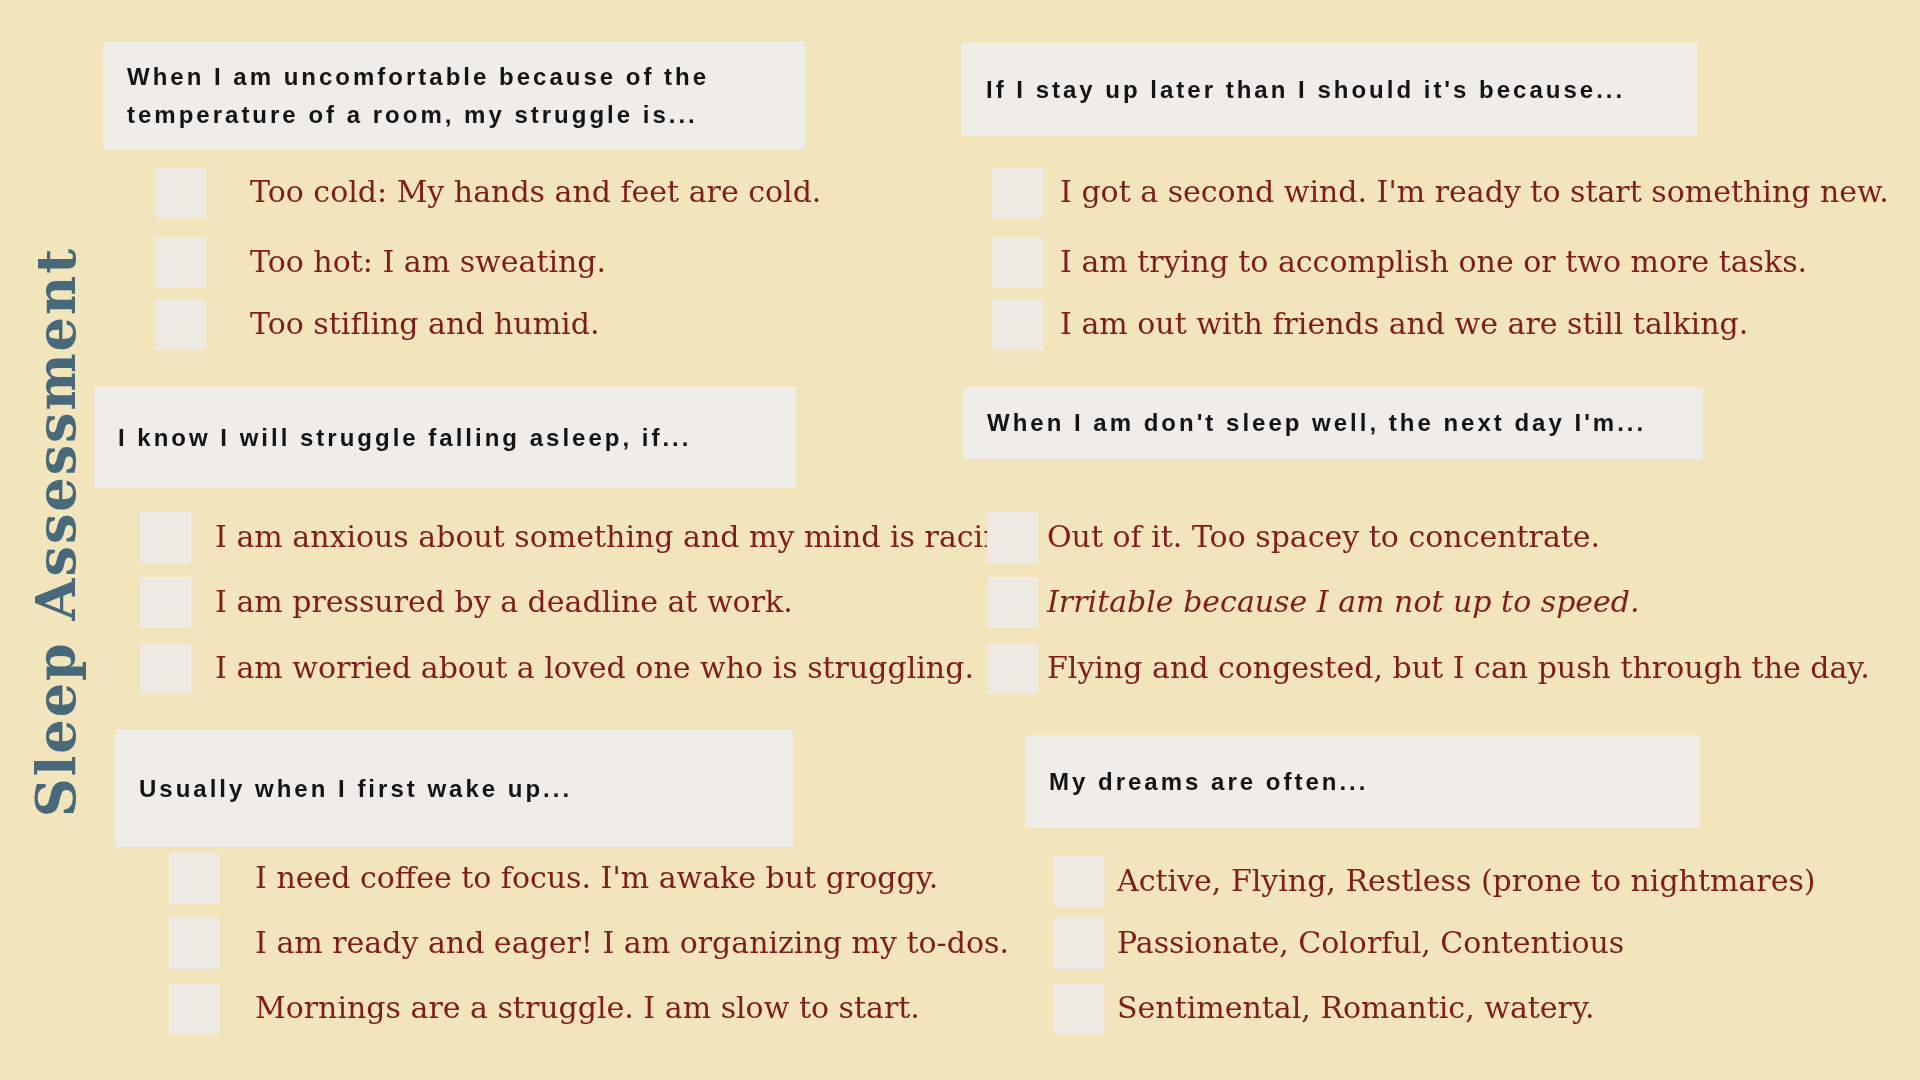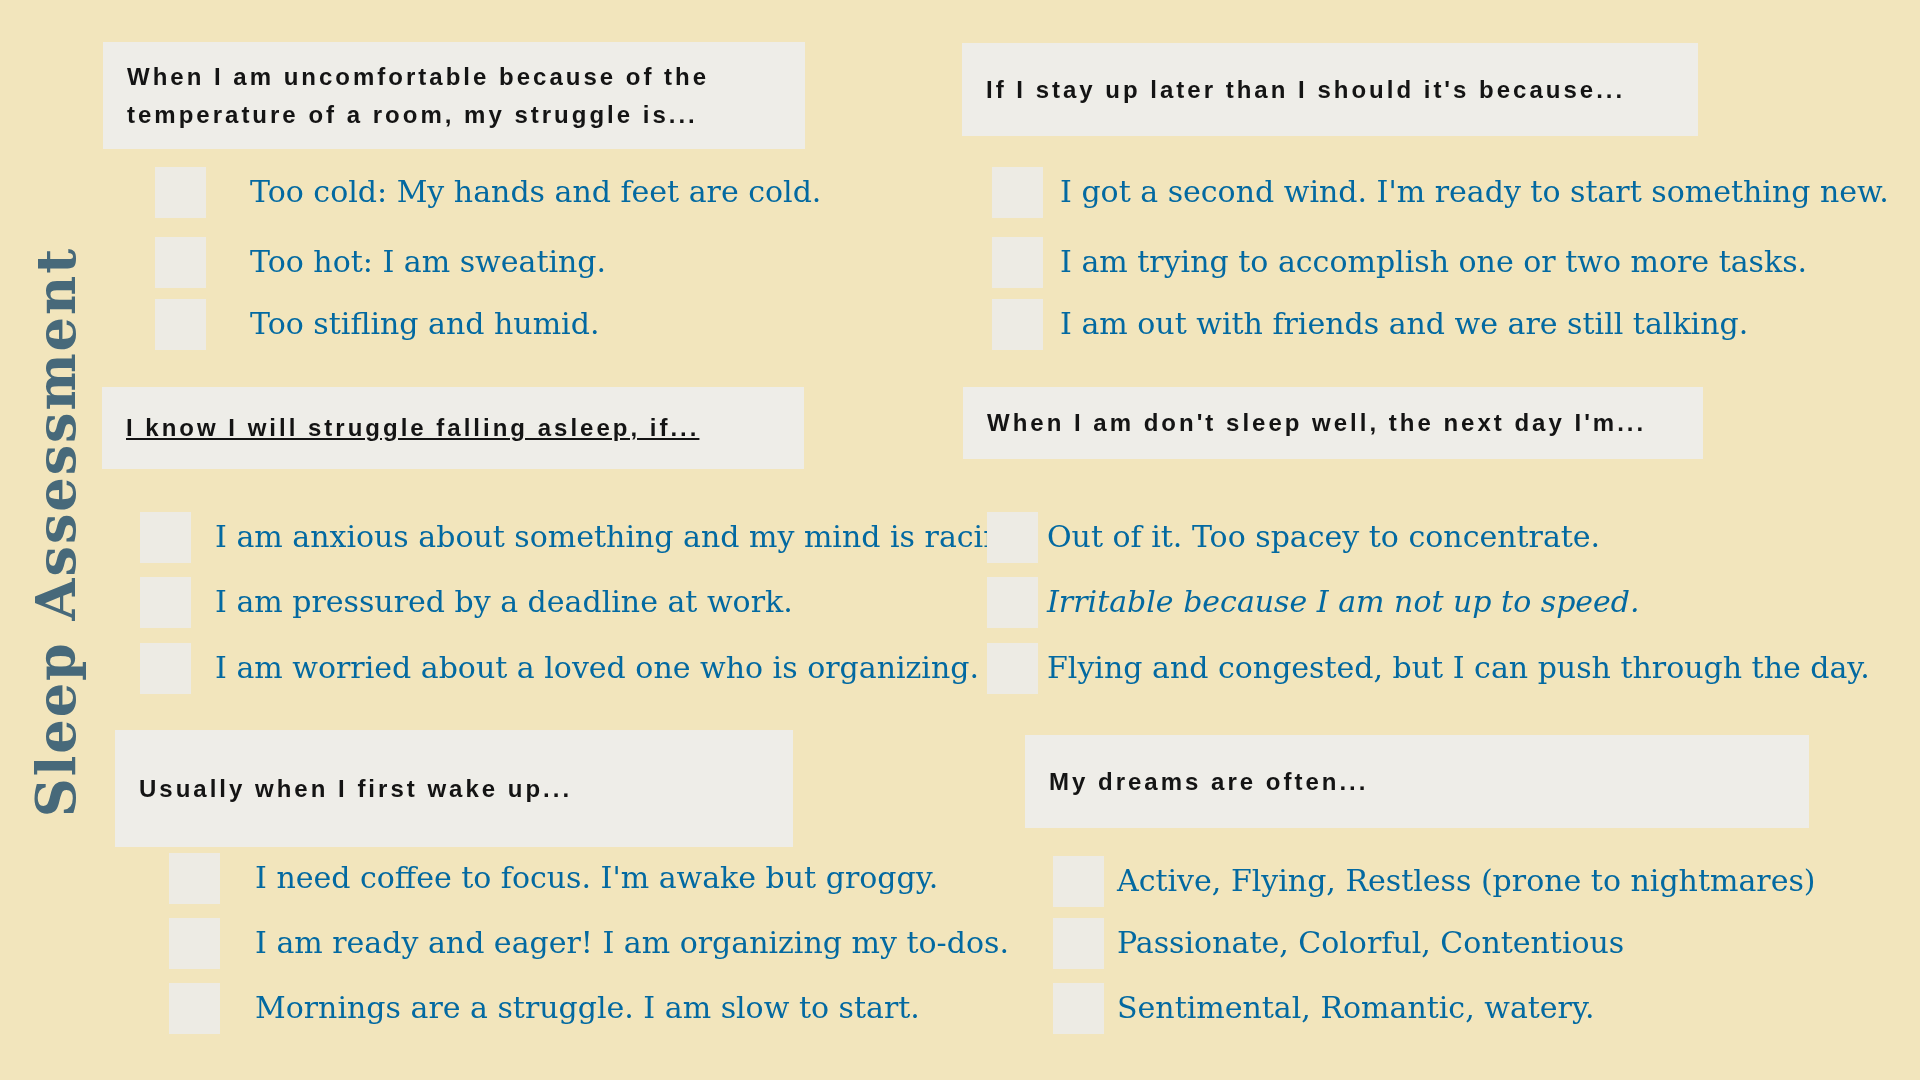--- a/index.html
+++ b/index.html
@@ -15,36 +15,36 @@
     color:#141414;
     font-family:"Liberation Sans",sans-serif;
     font-weight:700;
     font-size:24px;
     letter-spacing:3px;
     line-height:1.55;
     display:flex;align-items:center;
     padding:0 24px;box-sizing:border-box;
   }
   #h1{left:103px;top:42px;width:702px;height:107px;}
-  #h2{left:102px;top:387px;width:702px;height:82px;text-decoration:underline;}
+  #h2{left:94px;top:387px;width:702px;height:101px;}
   #h3{left:115px;top:730px;width:678px;height:117px;}
   #h4{left:962px;top:43px;width:736px;height:93px;}
   #h5{left:963px;top:387px;width:740px;height:72px;}
-  #h6{left:1025px;top:735px;width:784px;height:93px;}
+  #h6{left:1025px;top:735px;width:675px;height:93px;}
 
   
   .cb{
     position:absolute;width:51px;height:51px;background:#edebe4;
     cursor:pointer;
   }
   
   .it{
     position:absolute;
     font-family:"DejaVu Serif","Liberation Serif",serif;
-    font-size:30px;line-height:34px;color:#0369a1;white-space:nowrap;
+    font-size:30px;line-height:34px;color:#7f1d1d;white-space:nowrap;
   }
 
   
   .vtitle{
     position:absolute;left:56px;top:532px;
     transform:translate(-50%,-50%) rotate(-90deg);
     transform-origin:center center;
     font-family:"DejaVu Serif","Liberation Serif",serif;
     font-weight:700;font-size:54px;letter-spacing:2px;
     color:#47697a;white-space:nowrap;
@@ -70,21 +70,21 @@
 <div class="it" style="left:1060px;top:245px;">I am trying to accomplish one or two more tasks.</div>
 <div class="cb" style="left:992px;top:299px;"></div>
 <div class="it" style="left:1060px;top:307px;">I am out with friends and we are still talking.</div>
 
 <div id="h2" class="hdr">I know I will struggle falling asleep, if...</div>
 <div class="cb" style="left:140px;top:512px;"></div>
 <div class="it" style="left:215px;top:520px;">I am anxious about something and my mind is racing.</div>
 <div class="cb" style="left:140px;top:577px;"></div>
 <div class="it" style="left:215px;top:585px;">I am pressured by a deadline at work.</div>
 <div class="cb" style="left:140px;top:643px;"></div>
-<div class="it" style="left:215px;top:651px;">I am worried about a loved one who is organizing.</div>
+<div class="it" style="left:215px;top:651px;">I am worried about a loved one who is struggling.</div>
 
 <div id="h5" class="hdr">When I am don't sleep well, the next day I'm...</div>
 <div class="cb" style="left:987px;top:512px;"></div>
 <div class="it" style="left:1047px;top:520px;">Out of it. Too spacey to concentrate.</div>
 <div class="cb" style="left:987px;top:577px;"></div>
 <div class="it" style="left:1047px;top:585px;font-style:italic;">Irritable because I am not up to speed.</div>
 <div class="cb" style="left:987px;top:643px;"></div>
 <div class="it" style="left:1047px;top:651px;">Flying and congested, but I can push through the day.</div>
 
 <div id="h3" class="hdr">Usually when I first wake up...</div>

